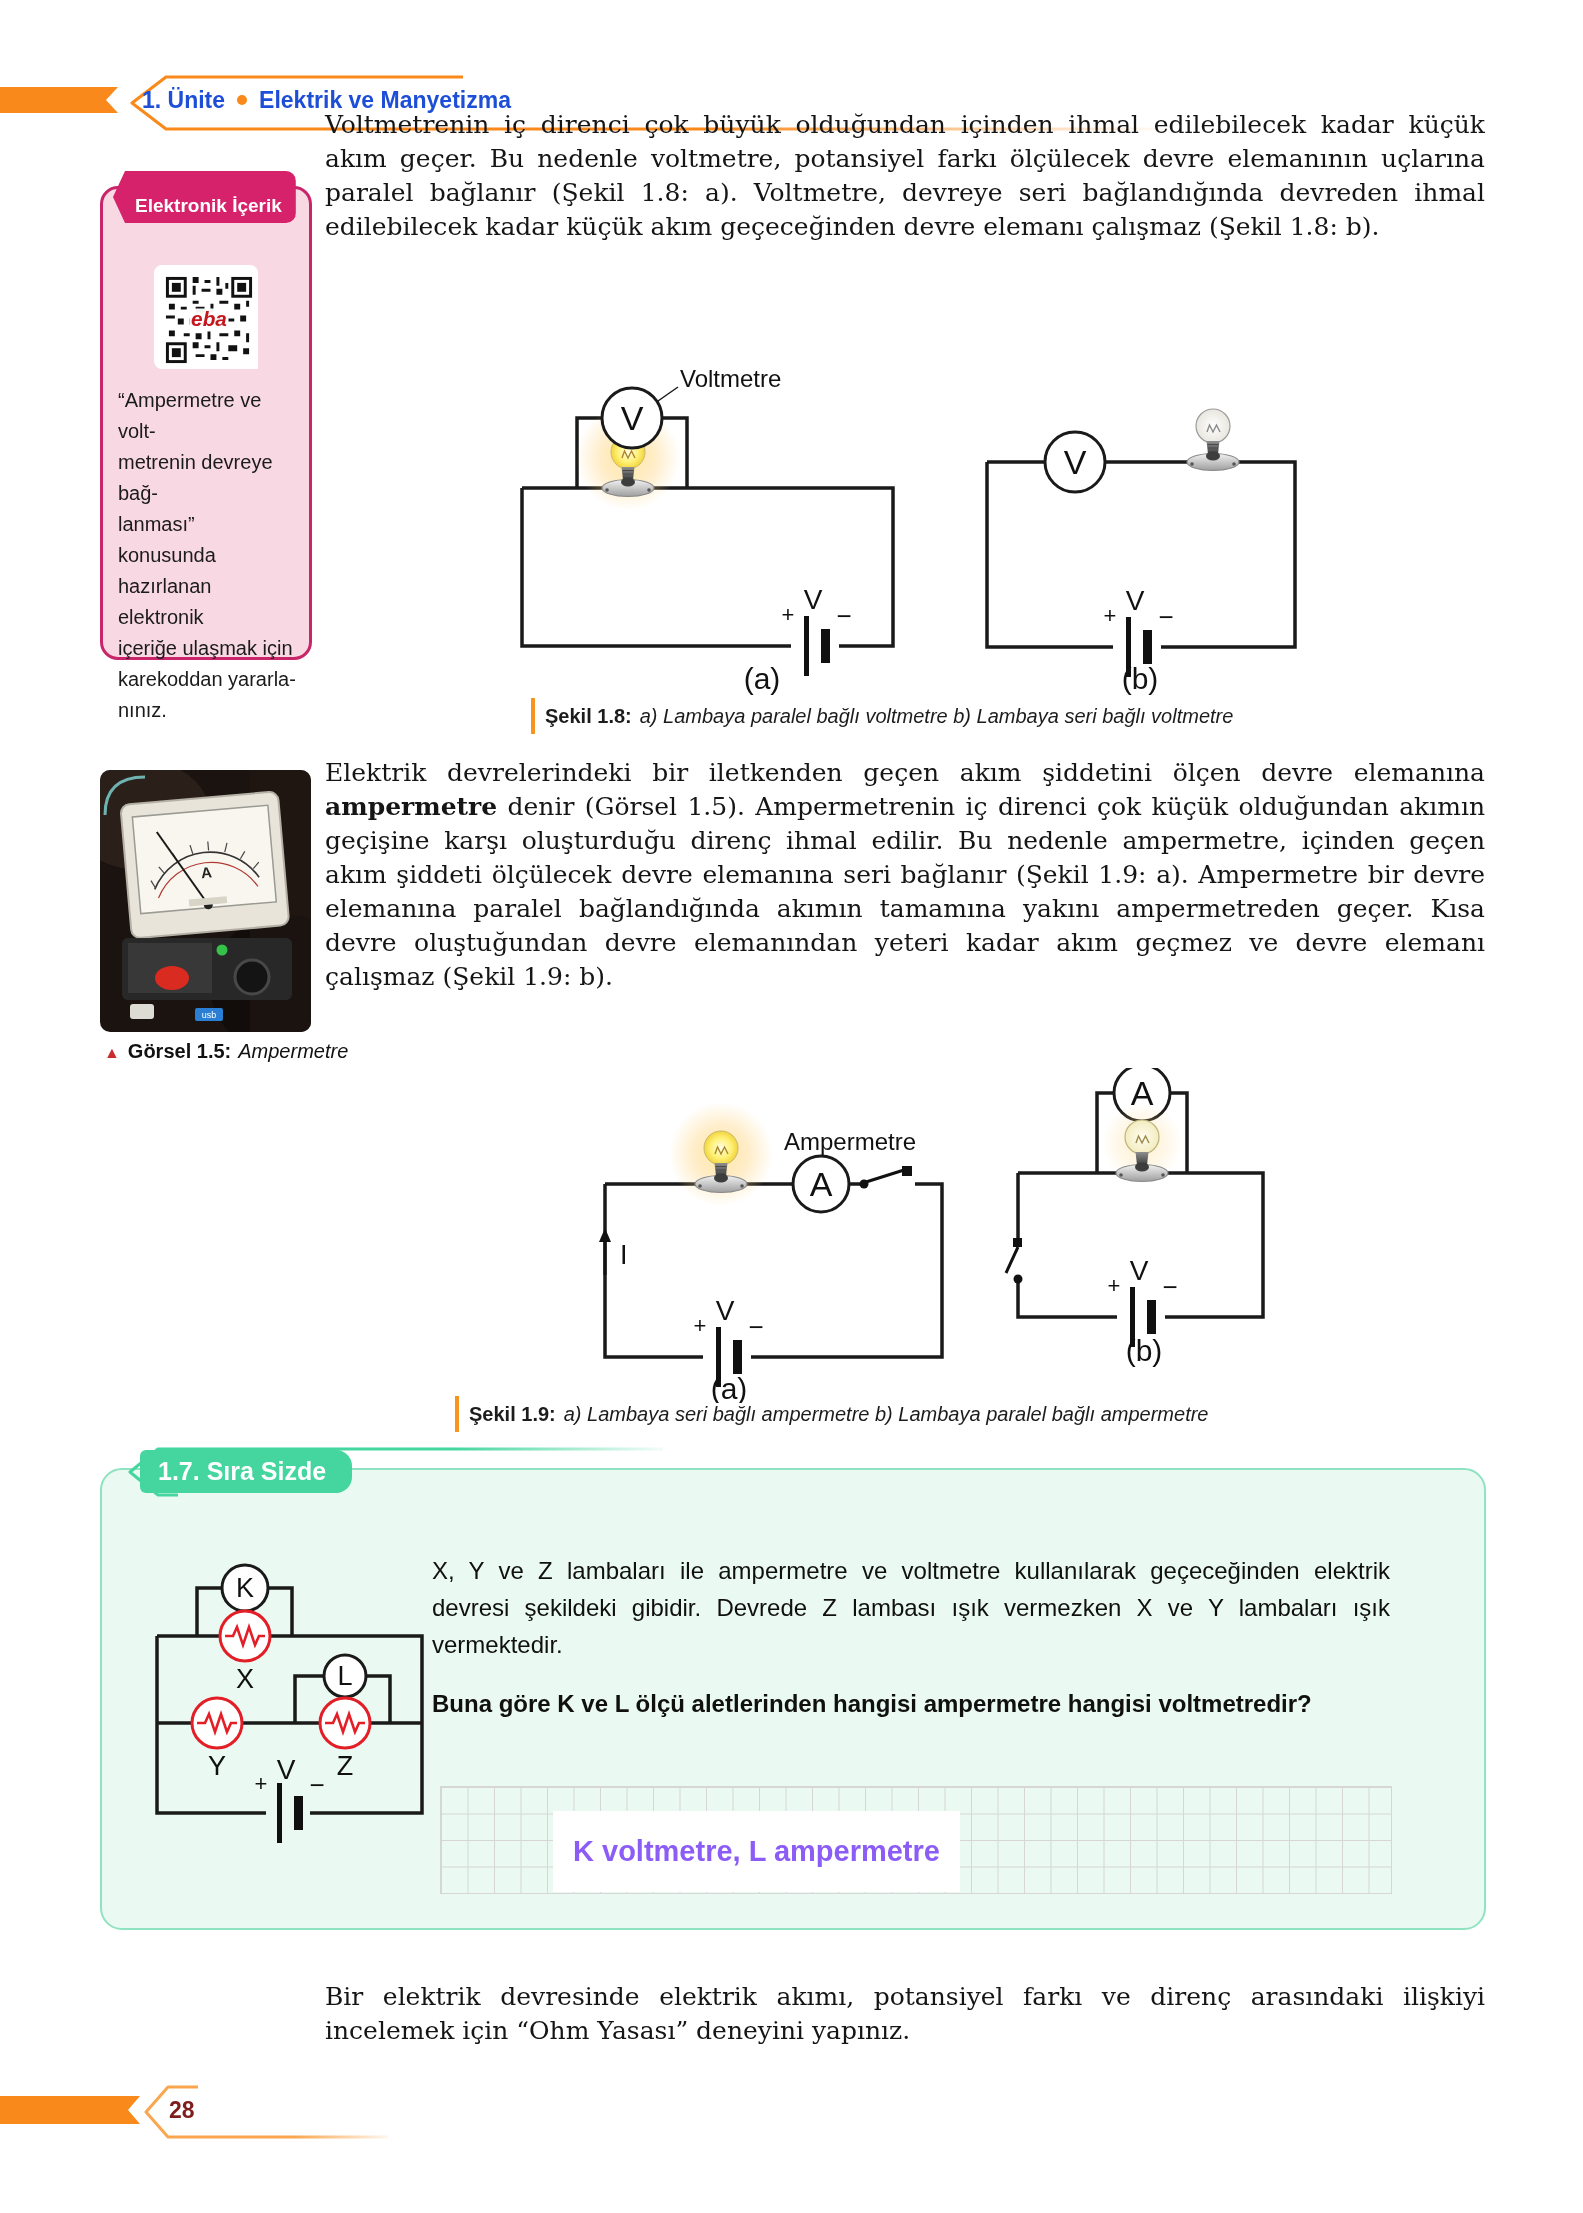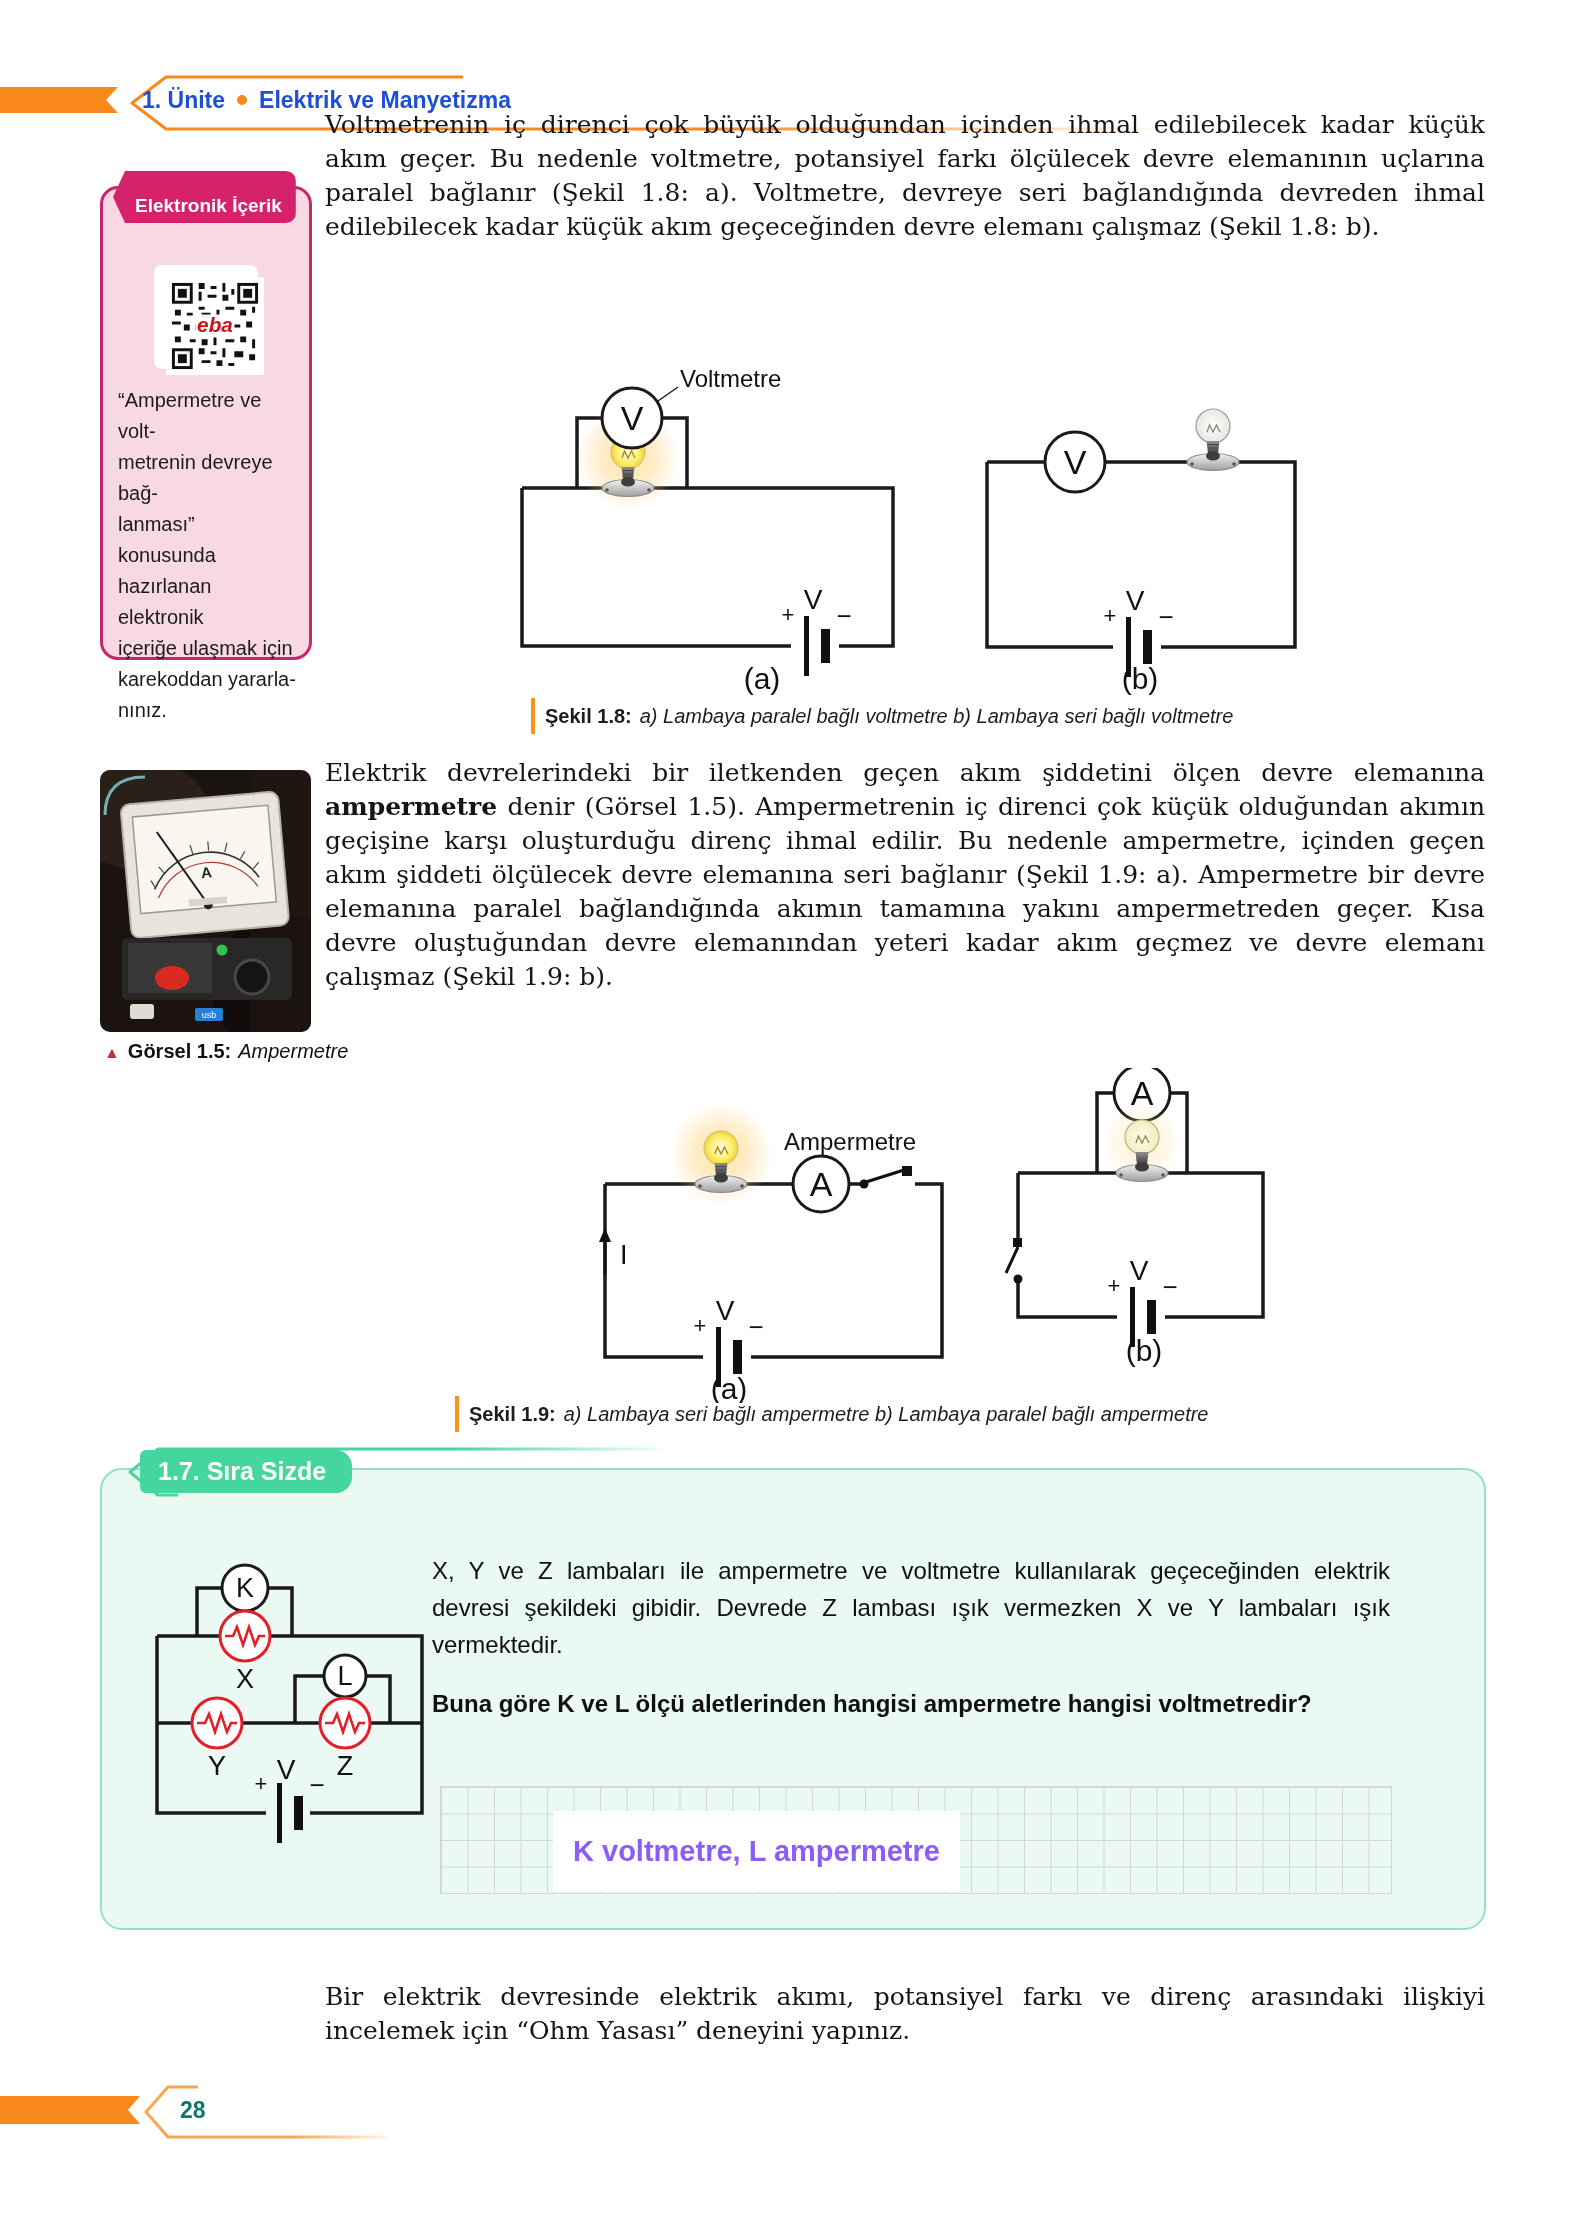--- a/index.html
+++ b/index.html
@@ -10,30 +10,30 @@
   .abs { position:absolute; }
 
   
   .hdr-bar { left:0; top:87px; width:118px; height:26px; background:#F8891A;
     clip-path:polygon(0 0,100% 0,calc(100% - 12px) 50%,100% 100%,0 100%); }
   .hdr-row { left:142px; top:84px; height:32px; display:flex; align-items:center; gap:12px;
     font-size:23px; font-weight:600; color:#1d4ed8; }
   .hdr-dot { width:10px; height:10px; border-radius:50%; background:#F8891A; }
   .ftr-bar { left:0; top:2096px; width:140px; height:28px; background:#F8891A;
     clip-path:polygon(0 0,100% 0,calc(100% - 12px) 50%,100% 100%,0 100%); }
-  .ftr-num { left:180px; top:2097px; font-size:23px; font-weight:bold; color:#0f766e; }
+  .ftr-num { left:169px; top:2097px; font-size:23px; font-weight:bold; color:#7f1d1d; }
 
   
   .epink { left:100px; top:186px; width:212px; height:474px; background:#F8D9E3;
     border:3px solid #C9256B; border-radius:18px; box-sizing:border-box; }
   .epink-badge { position:absolute; left:10px; top:-18px; background:#D6216B; color:#fff;
     font-weight:bold; font-size:19px; padding:24px 14px 6px 22px; border-radius:0 10px 10px 0;
     clip-path:polygon(12px 0,100% 0,100% 100%,12px 100%,0 50%); white-space:nowrap; }
   .qr-wrap { position:absolute; left:50%; transform:translateX(-50%); top:76px; width:104px; height:104px;
-    background:#fff; border-radius:8px; padding:12px; box-sizing:border-box; }
+    background:#fff; border-radius:8px; padding:6px; box-sizing:border-box; }
   .epink-text { position:absolute; left:15px; right:12px; top:196px; font-size:20px; line-height:31px;
     color:#1b1b1b; white-space:pre-line; }
 
   
   .photo { left:100px; top:770px; width:211px; height:262px; border-radius:10px; overflow:hidden; }
   .gorsel-cap { left:104px; top:1040px; display:flex; align-items:baseline; font-size:20px; color:#111; }
   .gorsel-cap .tri { color:#CB2A2E; font-size:16px; margin-right:8px; }
   .gorsel-cap .lbl { font-weight:bold; margin-right:7px; }
   .gorsel-cap .val { font-style:italic; }
 

